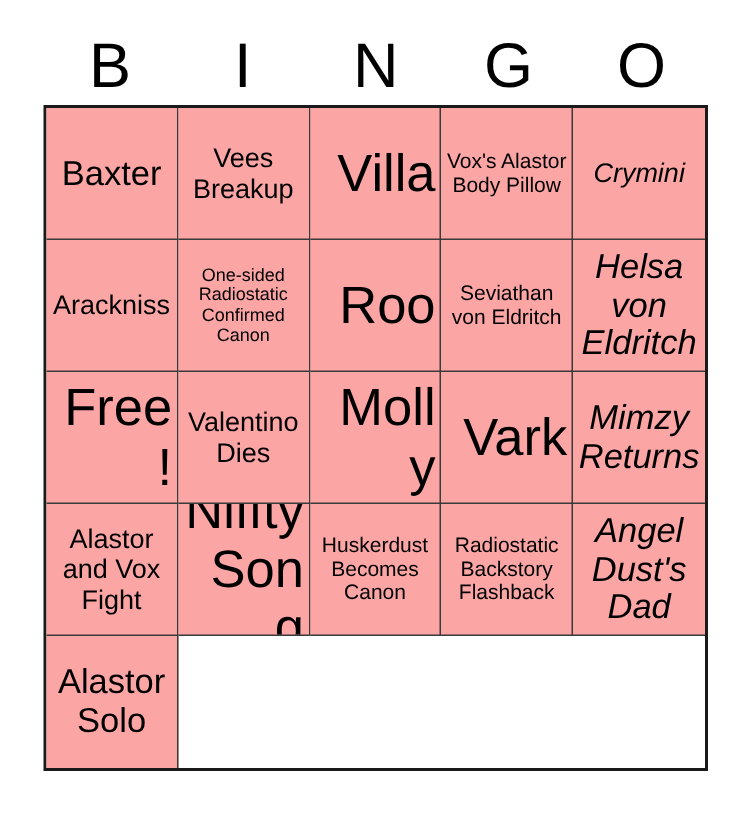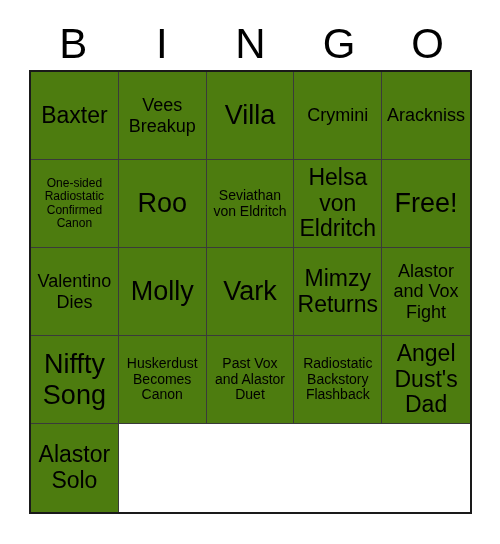--- a/index.html
+++ b/index.html
@@ -63,37 +63,37 @@
 
   .bingo-cell {
     box-sizing: border-box;
     border-right: 1px solid #3a3a3a;
     border-bottom: 1px solid #3a3a3a;
     display: flex;
     align-items: center;
     justify-content: center;
     text-align: center;
     padding: 2px 3px;
-    background: #4d7c0f;
+    background: #fca5a5;
     overflow: hidden;
   }
-  .bingo-cell:nth-child(5n) { border-right: none; }
+  .bingo-cell:nth-child(5n) { border-right: none; font-style: italic; }
   .bingo-cell:nth-child(n+21) { border-bottom: none; }
 
   .cell-text {
     display: block;
     width: 100%;
     line-height: 1.12;
     word-wrap: break-word;
     overflow-wrap: break-word;
     hyphens: none;
   }
 
   
-  .size-xl .cell-text { font-size: 27px; }
+  .size-xl .cell-text { font-size: 35px; text-align: right; }
   .size-lg .cell-text { font-size: 23px; }
   .size-md .cell-text { font-size: 18px; }
   .size-sm .cell-text { font-size: 14px; }
   .size-xs .cell-text { font-size: 12px; }
 </style>
 </head>
 <body>
 
 <div id="card-root">
 
@@ -107,20 +107,23 @@
 
   <div id="bingo-grid">
       <div class="bingo-cell size-lg">
         <span class="cell-text">Baxter</span>
       </div>
       <div class="bingo-cell size-md">
         <span class="cell-text">Vees Breakup</span>
       </div>
       <div class="bingo-cell size-xl">
         <span class="cell-text">Villa</span>
+      </div>
+      <div class="bingo-cell size-sm">
+        <span class="cell-text">Vox's Alastor Body Pillow</span>
       </div>
       <div class="bingo-cell size-md">
         <span class="cell-text">Crymini</span>
       </div>
       <div class="bingo-cell size-md">
         <span class="cell-text">Arackniss</span>
       </div>
       <div class="bingo-cell size-xs">
         <span class="cell-text">One-sided Radiostatic Confirmed Canon</span>
       </div>
@@ -151,23 +154,20 @@
       <div class="bingo-cell size-md">
         <span class="cell-text">Alastor and Vox Fight</span>
       </div>
       <div class="bingo-cell size-xl">
         <span class="cell-text">Niffty Song</span>
       </div>
       <div class="bingo-cell size-sm">
         <span class="cell-text">Huskerdust Becomes Canon</span>
       </div>
       <div class="bingo-cell size-sm">
-        <span class="cell-text">Past Vox and Alastor Duet</span>
-      </div>
-      <div class="bingo-cell size-sm">
         <span class="cell-text">Radiostatic Backstory Flashback</span>
       </div>
       <div class="bingo-cell size-lg">
         <span class="cell-text">Angel Dust's Dad</span>
       </div>
       <div class="bingo-cell size-lg">
         <span class="cell-text">Alastor Solo</span>
       </div>
     </div>
 

